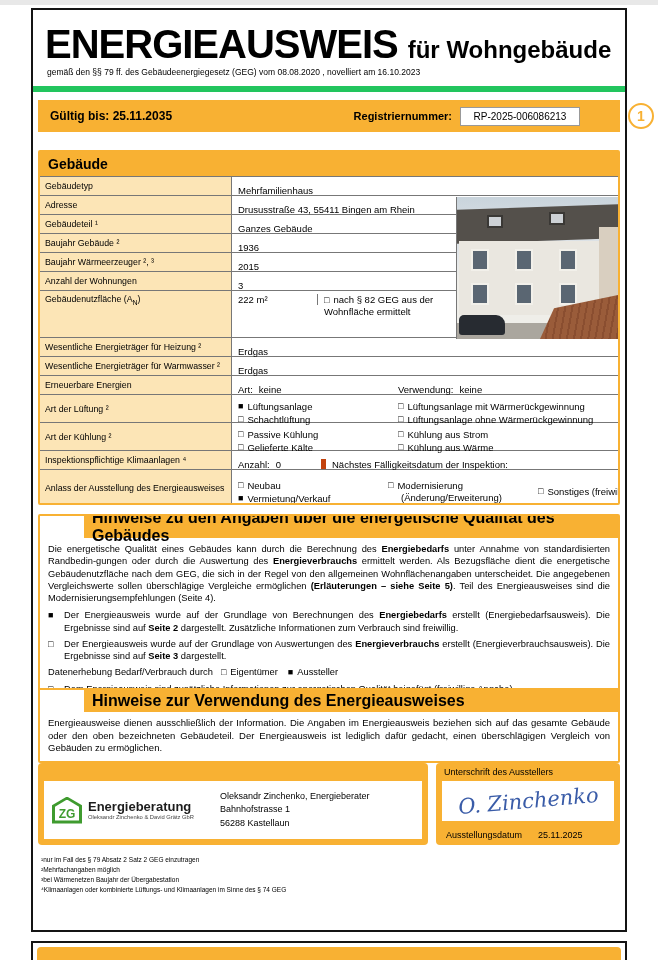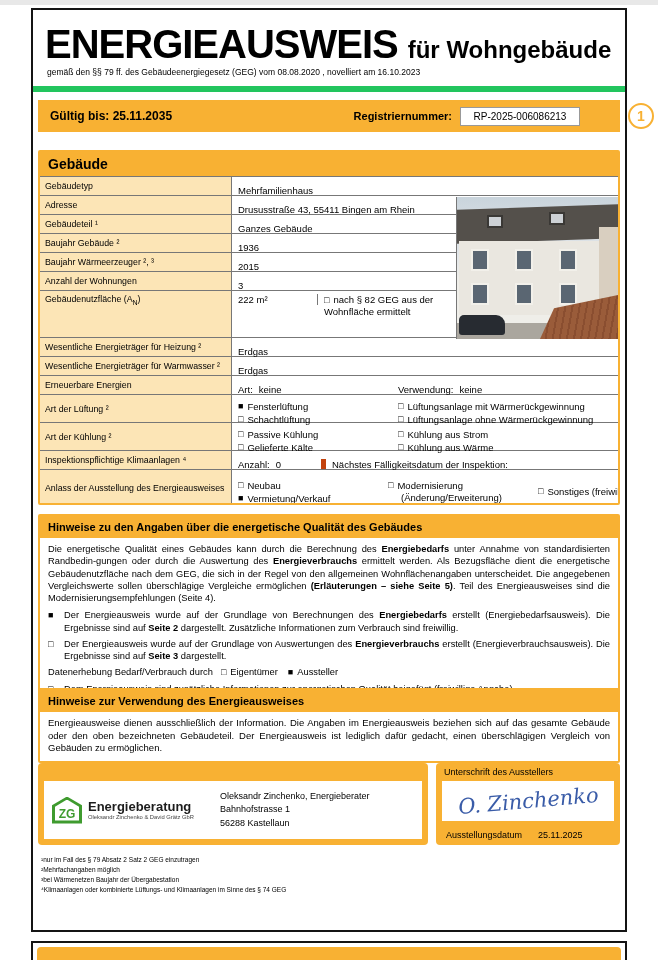--- a/index.html
+++ b/index.html
@@ -18,21 +18,21 @@
   .validity { position:absolute; left:5px; top:90px; width:582px; height:32px; background:var(--accent,#F8B133); border-radius:0; display:flex; align-items:center; }
   .valid-until { font-size:12px; font-weight:bold; margin-left:12px; }
   .reg-label { font-size:11px; font-weight:bold; margin-left:auto; margin-right:8px; }
   .reg-value { background:#fff; border:1px solid #999; font-size:10px; padding:3px 4px; width:120px; text-align:center; margin-right:40px; }
 
   .page-badge { position:absolute; left:628px; top:103px; width:26px; height:26px; border:2px solid var(--accent,#F8B133); border-radius:50%; background:#fff; color:var(--accent,#F8B133); font-weight:bold; font-size:14px; display:flex; align-items:center; justify-content:center; }
 
   .sec { position:absolute; border:2px solid var(--accent,#F8B133); border-radius:2px; overflow:hidden; background:#fff; }
   .sec-head { background:var(--accent,#F8B133); font-weight:bold; display:flex; align-items:center; padding-left:8px; }
   .gh { height:24px; font-size:14px; }
-  .sh2 { height:22px; font-size:11px; }
+  .sh2 { height:22px; font-size:16px;margin-left:44px; }
 
   .sec-gebaeude { left:5px; top:140px; width:582px; height:355px; }
   .trow { display:flex; border-top:1px solid #777; background:#fff; }
   .trow:first-of-type { border-top:none; }
   .tlabel { width:192px; flex:none; background:var(--label_bg,#FCE5B6); border-right:1px solid #777; font-size:8.8px; padding:0 2px 0 5px; display:flex; align-items:center; white-space:nowrap; overflow:hidden; }
   .tval { flex:1; font-size:9.5px; padding:8px 0 0 6px; display:flex; align-items:center; }
   .h19 { height:19px; }
   .h47 { height:47px; }
   .h28 { height:28px; }
   .h36 { height:36px; }
@@ -174,21 +174,21 @@
           <div><span>Verwendung:</span><span class="ml6">keine</span></div>
         </div>
       </div>
 
       <div class="trow h28">
         <div class="tlabel">Art der Lüftung ²</div>
         <div class="tval cols">
           <div class="stack w160">
             <span class="opt">
                 <span class="cbi">■</span>
-                <span>Fensterlüftung</span>
+                <span>Lüftungsanlage</span>
               </span>
             <span class="opt">
                 <span class="cbi">□</span>
                 <span>Schachtlüftung</span>
               </span>
           </div>
           <div class="stack">
             <span class="opt">
                 <span class="cbi">□</span>
                 <span>Lüftungsanlage mit Wärmerückgewinnung</span>

